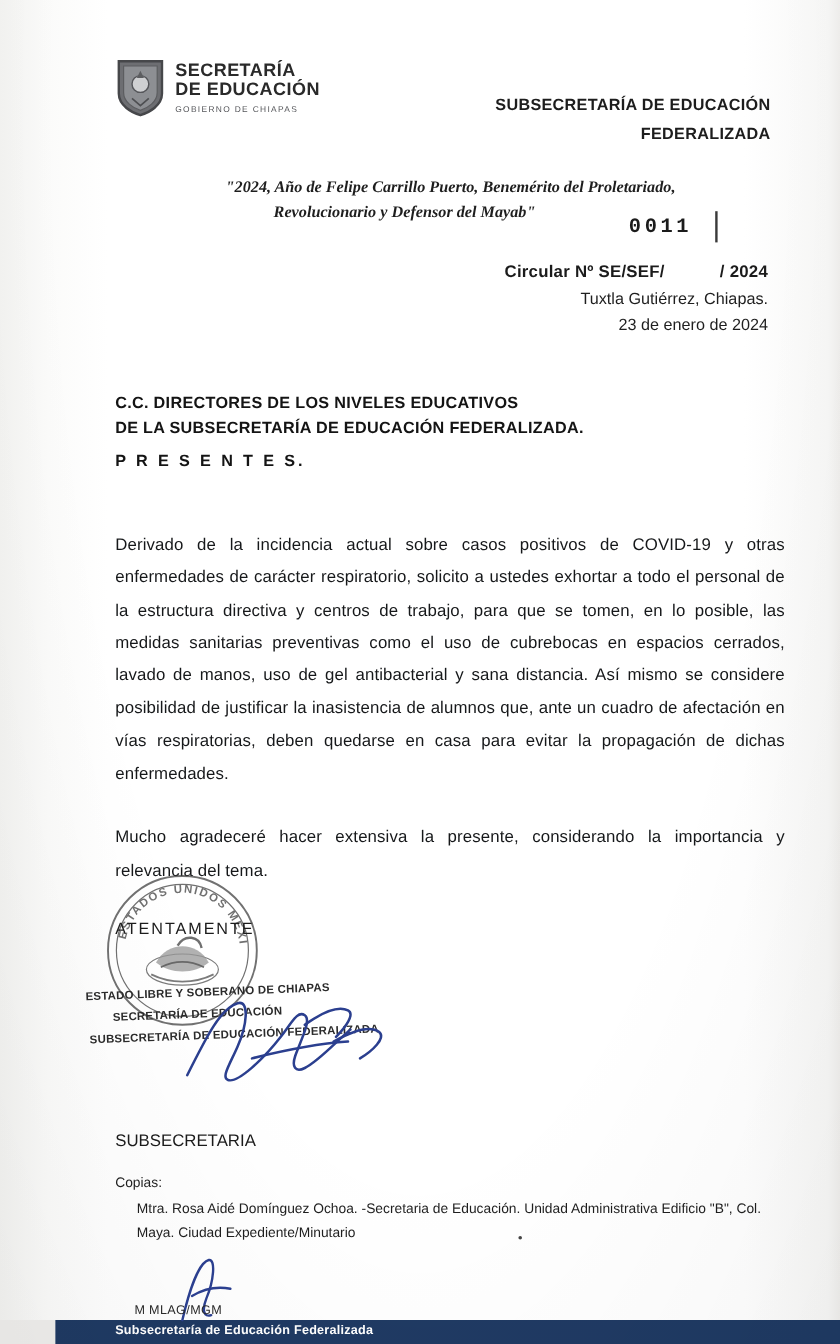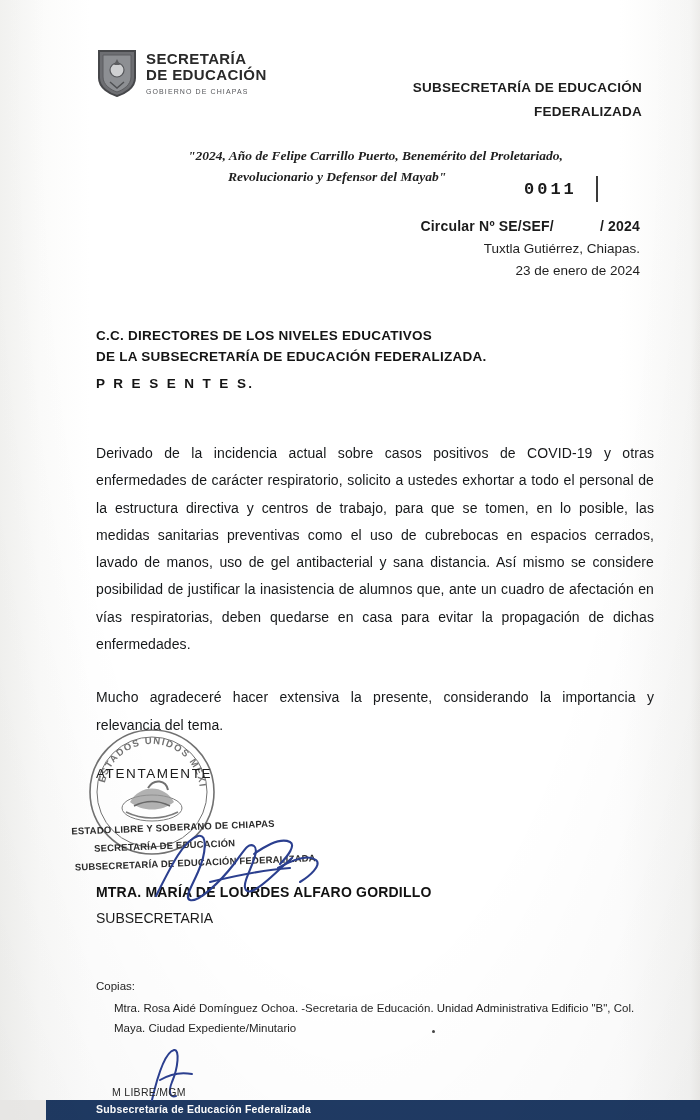--- a/index.html
+++ b/index.html
@@ -191,21 +191,21 @@
     top: 884px;
     font-size: 14px;
     font-weight: 700;
     letter-spacing: 0.2px;
     color: #111;
     z-index: 3;
   }
   .signer-title {
     position: absolute;
     left: 96px;
-    top: 910px;
+    top: 942px;
     font-size: 14px;
     color: #1b1b1b;
     z-index: 3;
   }
 
   
   .seal {
     position: absolute;
     left: 86px;
     top: 726px;
@@ -394,39 +394,38 @@
     <svg viewBox="0 0 230 90" width="230" height="90" aria-hidden="true">
       <g fill="none" stroke="#2b3f8f" stroke-width="2.1" stroke-linecap="round">
         <path d="M6 72 C22 40 34 16 48 12 C58 9 56 30 48 48 C42 62 34 74 40 76 C48 79 70 58 84 40 C94 27 98 18 104 22 C110 26 100 44 96 56 C93 65 96 70 104 66 C116 60 130 44 142 34"></path>
         <path d="M60 58 C84 52 112 46 140 44"></path>
         <path d="M104 30 C118 20 132 14 140 18 C146 21 138 32 130 40"></path>
         <path d="M128 44 C142 36 158 30 166 36 C172 41 160 52 150 58"></path>
       </g>
     </svg>
   </div>
 
-  <div class="signer">MTRA. MARÍA DE LOURDES ALFARO GORDILLO</div>
   <div class="signer-title">SUBSECRETARIA</div>
 
   <div class="copies">
     <div class="c-head">Copias:</div>
     <div class="c-body">Mtra. Rosa Aidé Domínguez Ochoa. -Secretaria de Educación.  Unidad Administrativa Edificio "B", Col. Maya. Ciudad Expediente/Minutario</div>
   </div>
 
   <div class="dot-mark"></div>
 
   <div class="sig-ink2">
     <svg viewBox="0 0 70 60" width="70" height="60" aria-hidden="true">
       <g fill="none" stroke="#2b3f8f" stroke-width="2" stroke-linecap="round">
         <path d="M12 54 C18 28 26 6 34 4 C40 3 38 22 32 36 C28 46 30 52 36 50"></path>
         <path d="M20 34 C30 28 42 26 52 28"></path>
       </g>
     </svg>
   </div>
 
-  <div class="initials">M LIBRE/MGM</div>
+  <div class="initials">M MLAG/MGM</div>
 
   <div class="footer-strip">
     <span class="fs-label">Subsecretaría de Educación Federalizada</span>
   </div>
   <div class="footer-white-gap"></div>
 
 </div>
 
 </body></html>

